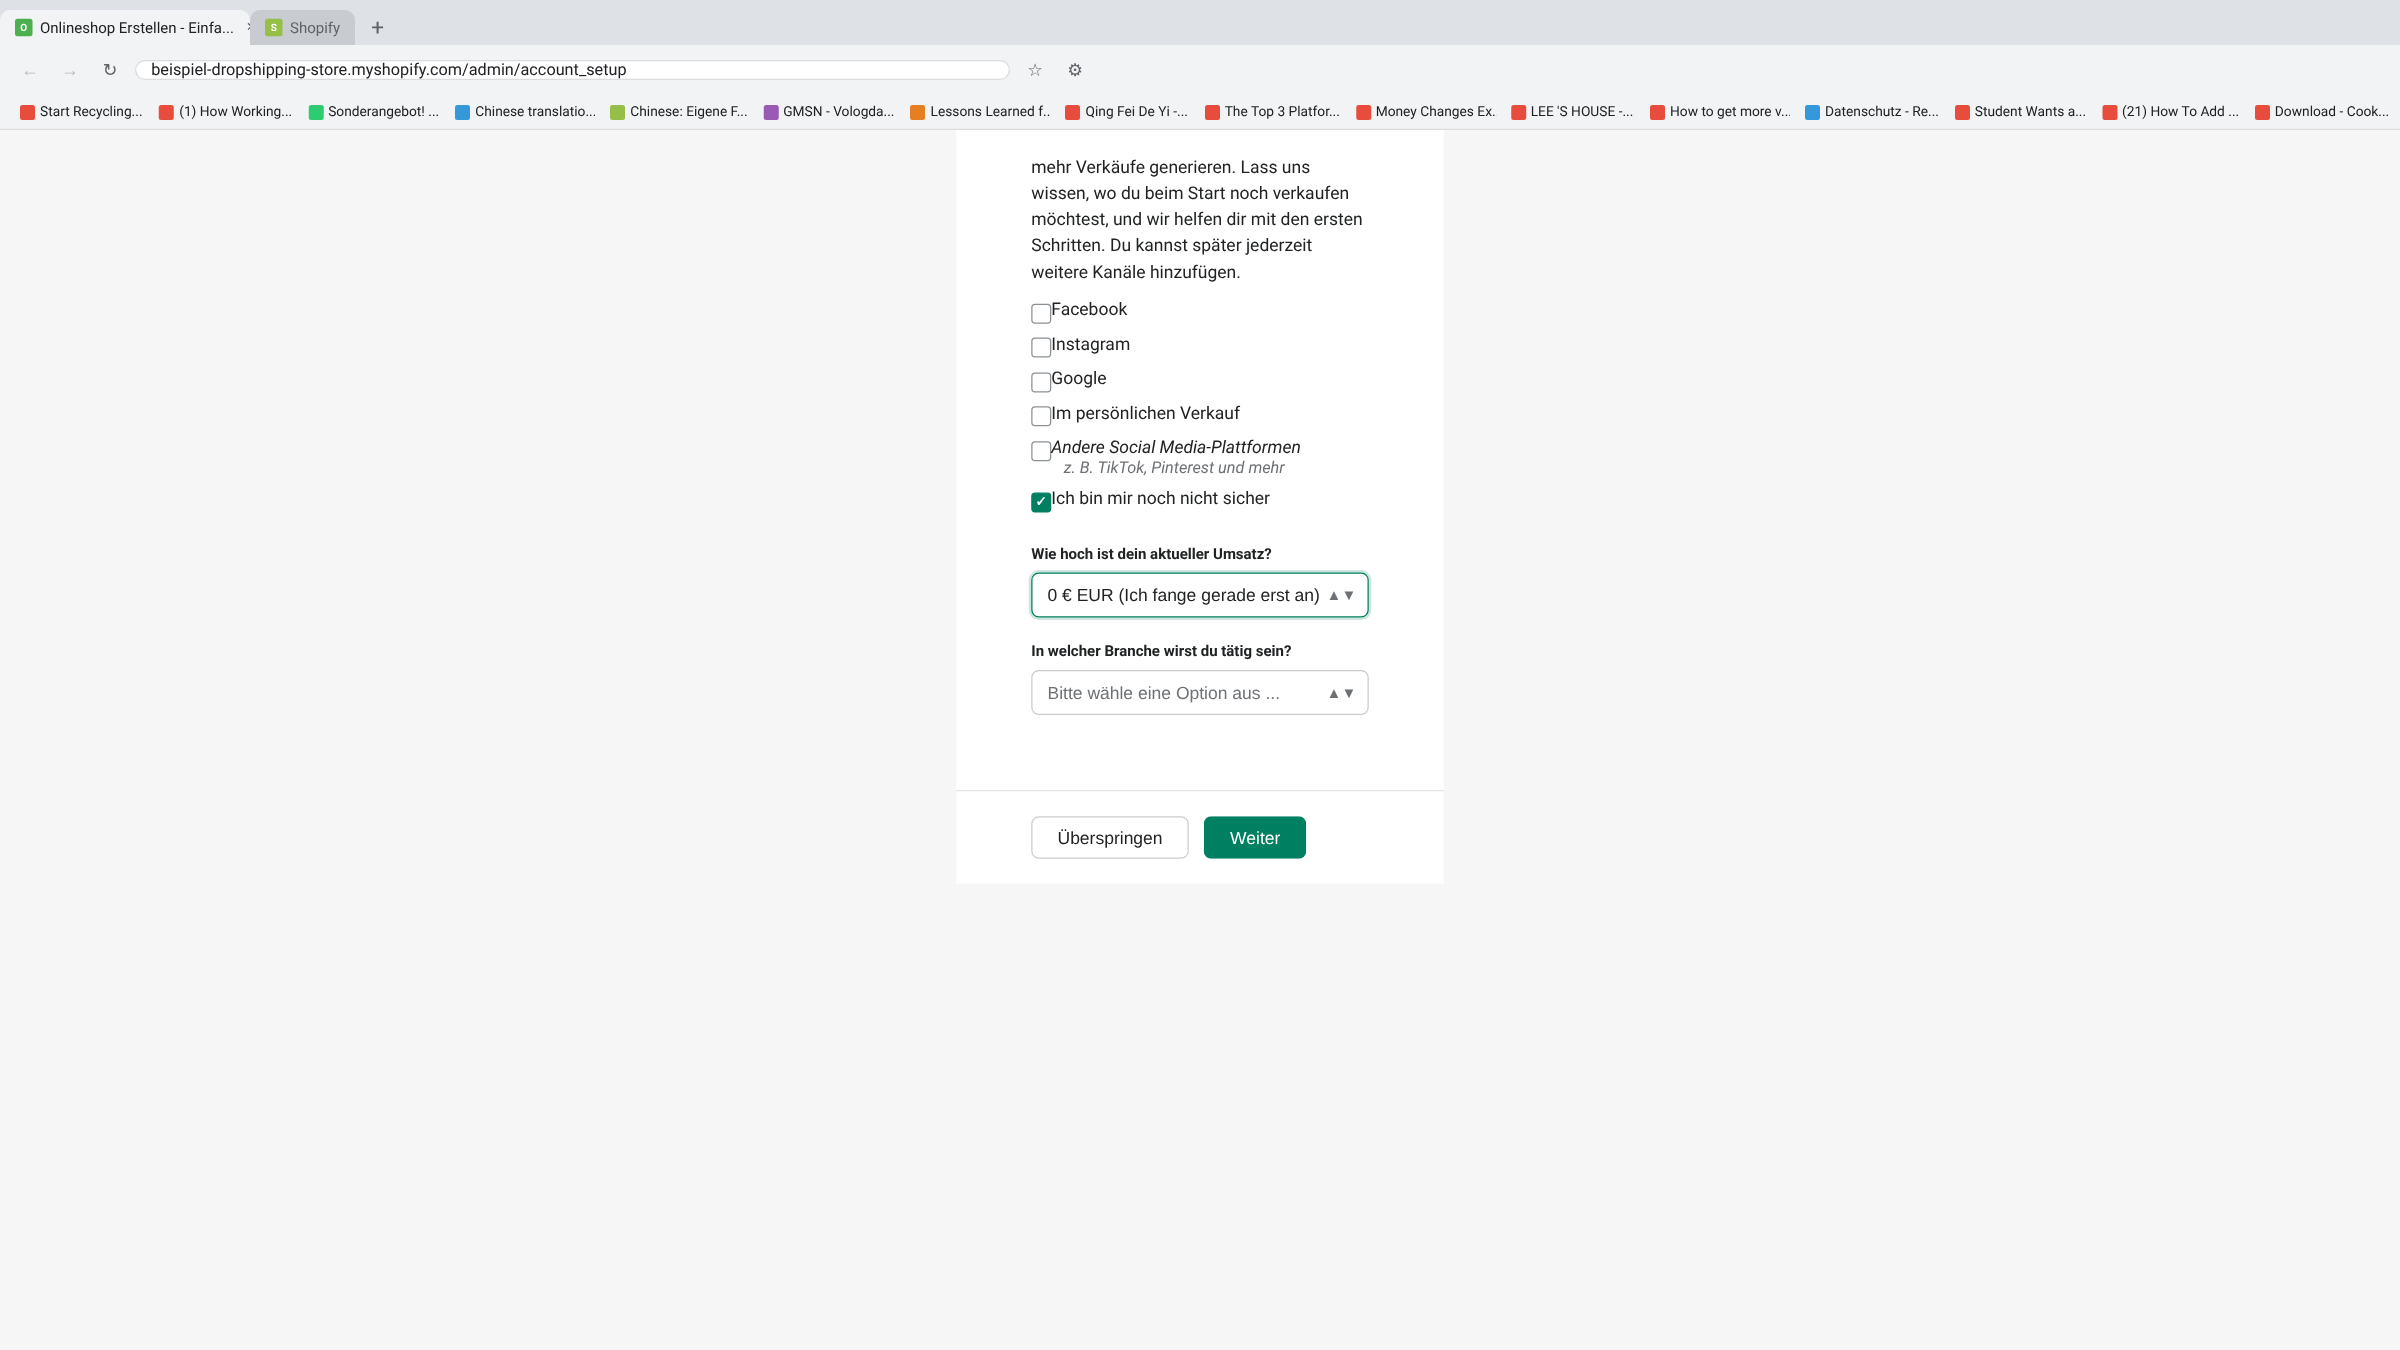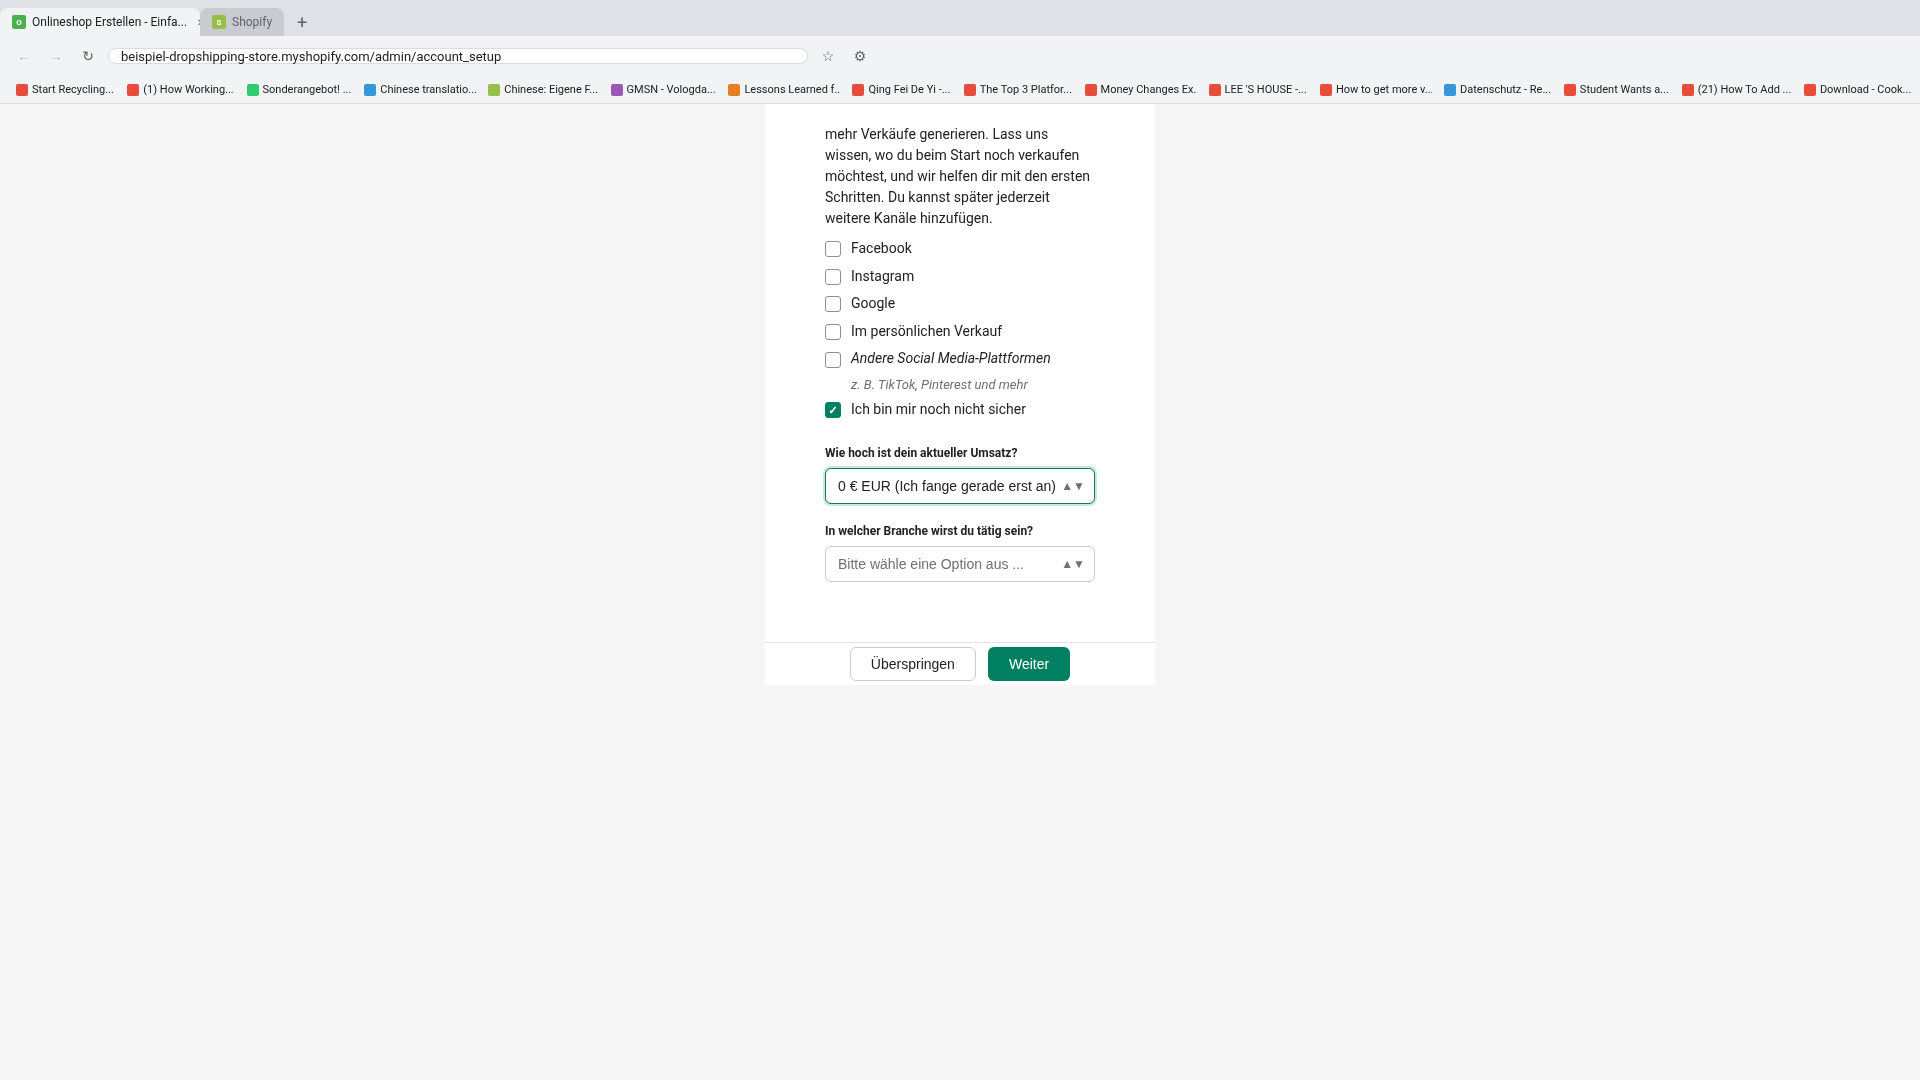--- a/index.html
+++ b/index.html
@@ -195,22 +195,21 @@
 
     .checkbox-list {
       display: flex;
       flex-direction: column;
       gap: 4px;
       margin-bottom: 24px;
     }
 
     .checkbox-item {
       display: flex;
-      align-items: center;
-      gap: 10px;
+      align-items: flex-end;
       padding: 2px 0;
     }
 
     .checkbox-item.with-sub {
       flex-wrap: wrap;
       font-style: italic;
     }
 
     .checkbox {
       width: 16px;
@@ -294,24 +293,24 @@
     }
 
     .select-focused {
       box-shadow: 0 0 0 2px rgba(0, 128, 96, 0.2);
     }
 
     .footer-bar {
       background: white;
       border-top: 1px solid #e1e3e5;
       display: flex;
-      justify-content: center;
+      justify-content: flex-start;
       align-items: center;
       gap: 12px;
-      padding: 4px 60px;
+      padding: 20px 60px;
       margin: 0 375px;
     }
 
     .btn-skip {
       padding: 8px 20px;
       background: white;
       border: 1px solid #c9cccf;
       border-radius: 6px;
       font-size: 14px;
       color: #202223;

